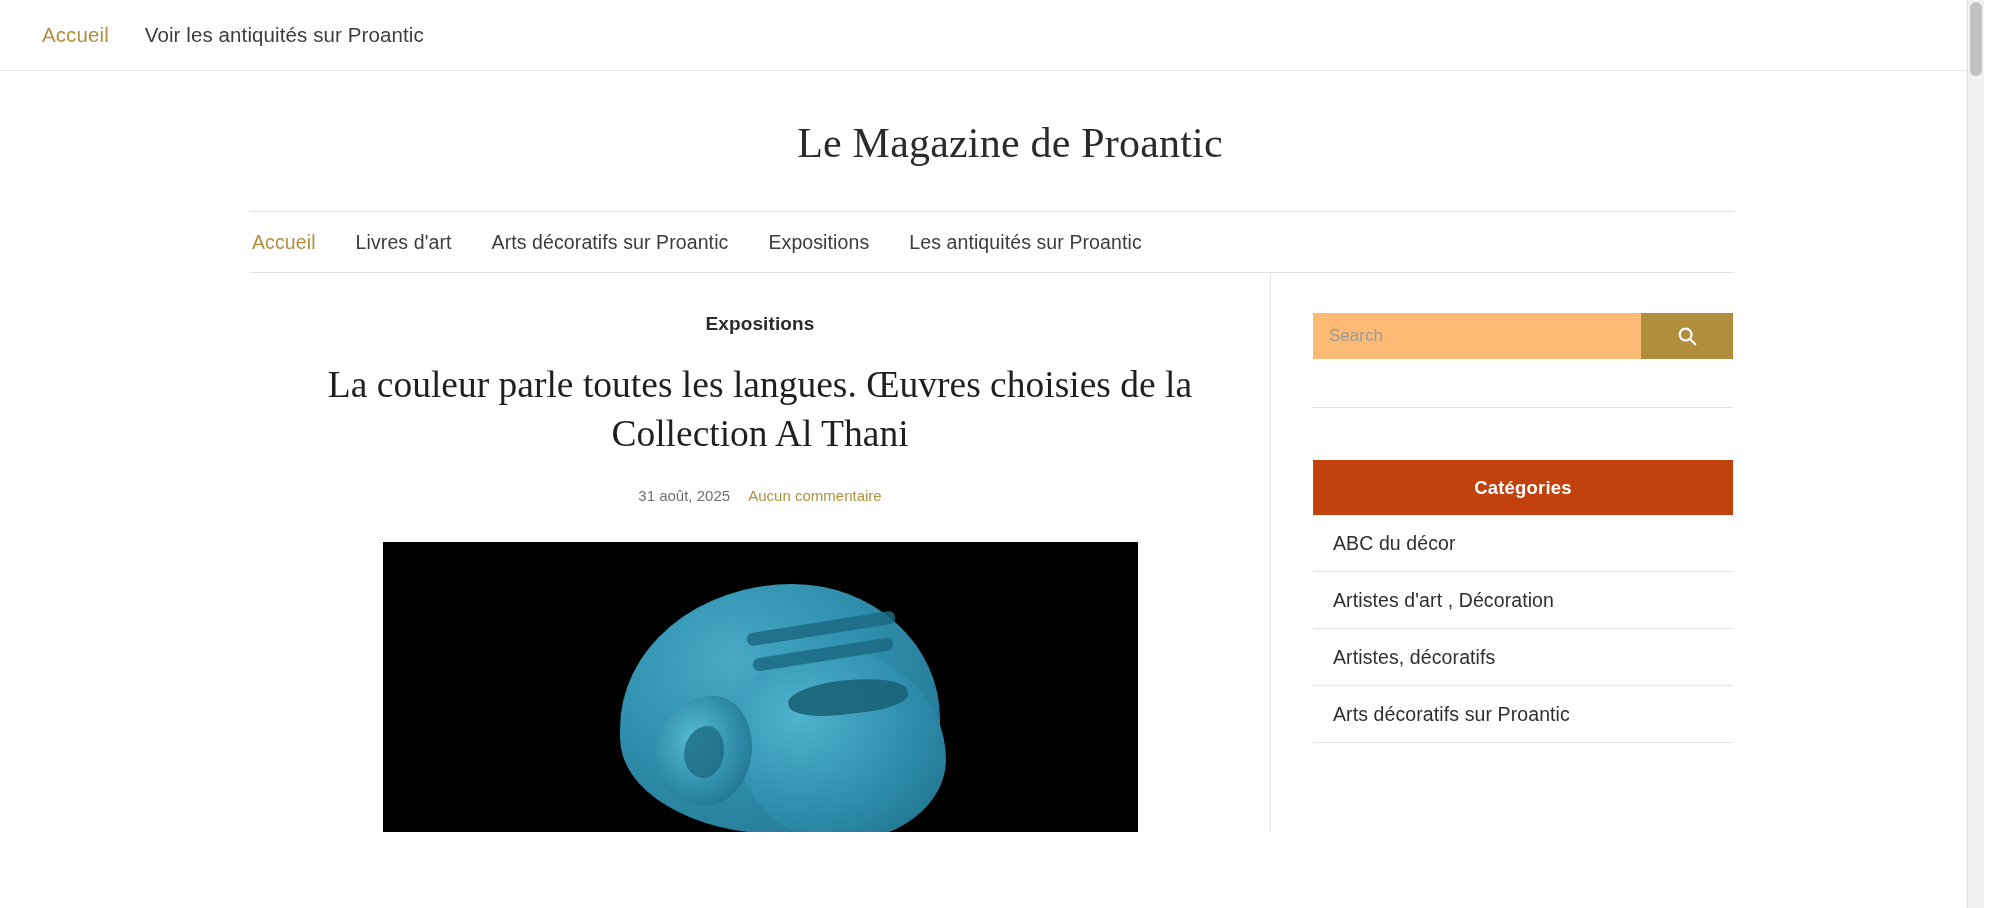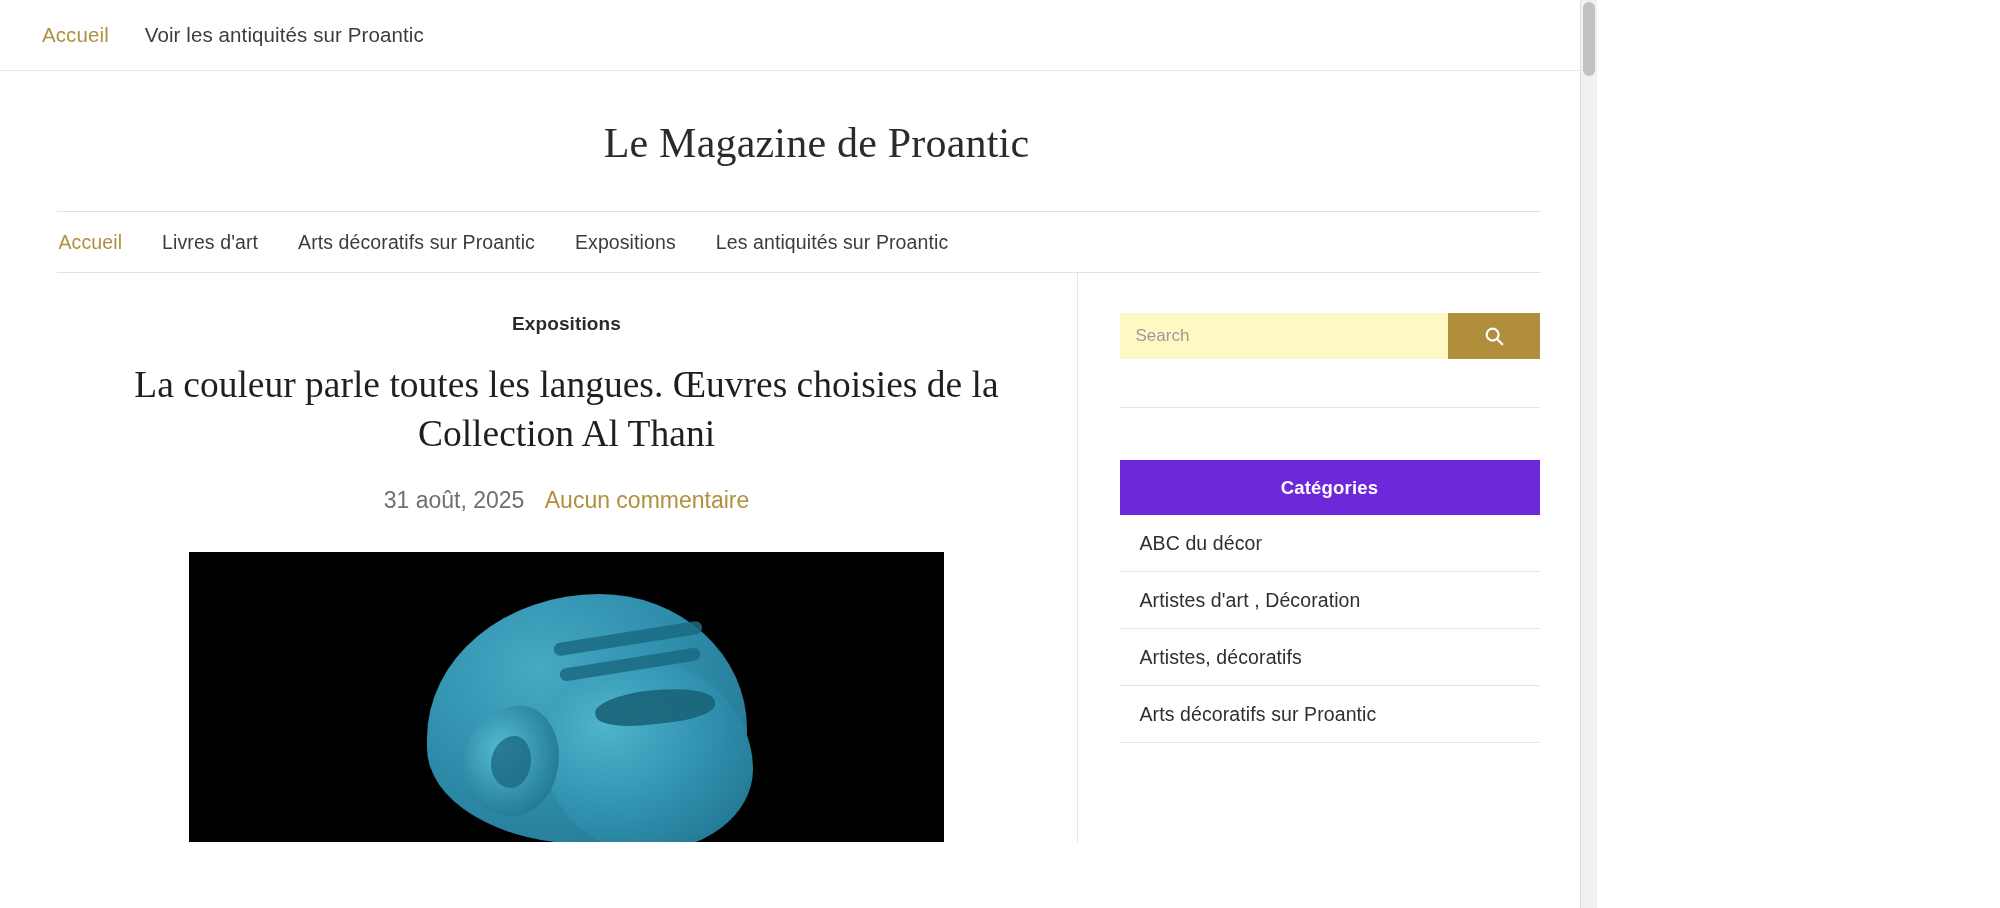--- a/index.html
+++ b/index.html
@@ -8,21 +8,21 @@
     padding: 0;
     width: 2000px;
     height: 908px;
     overflow: hidden;
     background: #ffffff;
     font-family: "Liberation Sans", sans-serif;
   }
 
   .viewport {
     position: relative;
-    width: 1597px;
+    width: 1984px;
     height: 908px;
     background: #ffffff;
     overflow: hidden;
   }
 
   
   .topbar {
     height: 71px;
     border-bottom: 1px solid #e8e8e8;
     display: flex;
@@ -111,21 +111,21 @@
     font-family: "Liberation Serif", serif;
     font-weight: 400;
     font-size: 37.5px;
     line-height: 1.3;
     color: #1f1f1f;
     margin: 26px 0 0 0;
     padding: 0 10px;
   }
   .post-meta {
     margin-top: 28px;
-    font-size: 23px;
+    font-size: 15px;
     color: #6f6f6f;
   }
   .post-meta .comments {
     color: #b18f3e;
     text-decoration: none;
     margin-left: 14px;
   }
   .post-thumb {
     margin: 38px auto 0 auto;
     width: 755px;
@@ -194,21 +194,21 @@
 
   
   .search-row {
     display: flex;
     height: 46px;
     width: 420px;
   }
   .search-input {
     flex: 1;
     border: none;
-    background: #fef9c3;
+    background: #fdba74;
     padding: 0 16px;
     font-size: 17px;
     color: #555;
     font-family: "Liberation Sans", sans-serif;
   }
   .search-input::placeholder { color: #9a9a9a; }
   .search-btn {
     width: 92px;
     background: #b08e3c;
     border: none;
@@ -221,21 +221,21 @@
 
   .side-divider {
     width: 420px;
     border-top: 1px solid #e4e4e4;
     margin-top: 48px;
   }
 
   .cat-header {
     width: 420px;
     margin-top: 52px;
-    background: #6d28d9;
+    background: #c2410c;
     color: #ffffff;
     height: 55px;
     display: flex;
     align-items: center;
     justify-content: center;
     font-size: 18.5px;
     font-weight: bold;
     letter-spacing: 0.2px;
   }
   .cat-list { width: 420px; list-style: none; margin: 0; padding: 0; }

